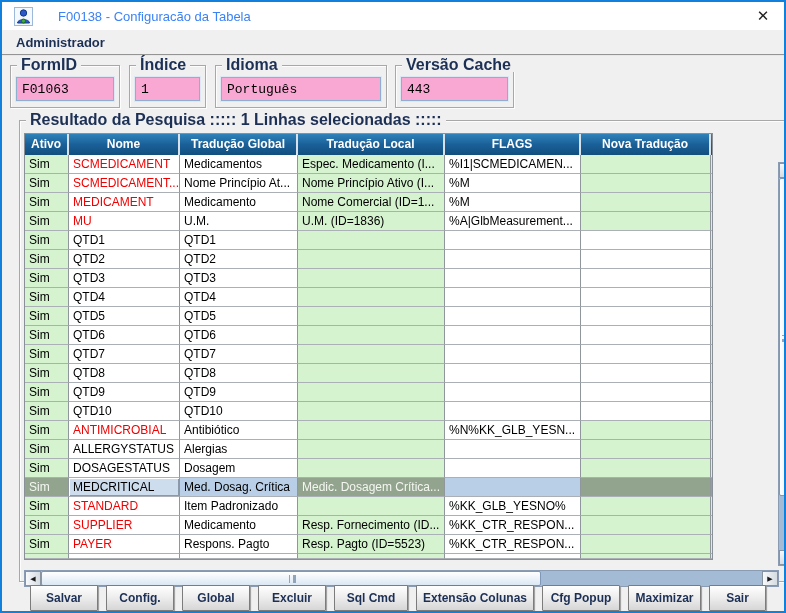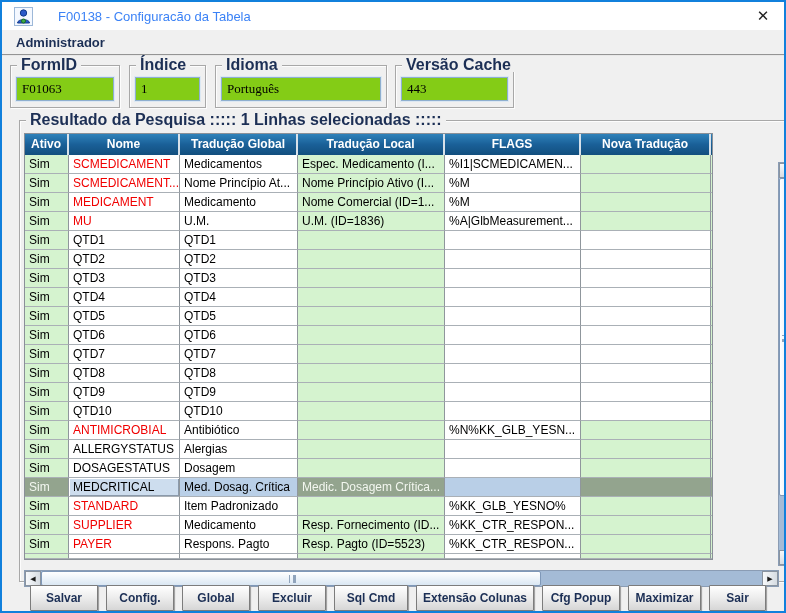--- a/index.html
+++ b/index.html
@@ -17,21 +17,21 @@
   .menubar { height:26px; display:flex; align-items:center; padding-left:10px;
              border-bottom:2px groove #e8e8e8; background:#f0f0f0; }
   .menuitem { font-size:13px; font-weight:bold; color:#1c2f55; padding:2px 4px; }
   
   .groupbox { position:absolute; border:1px solid #a8a8a8; box-shadow:inset 1px 1px 0 #fdfdfd, 1px 1px 0 #fdfdfd; }
   .glabel { position:absolute; top:-8px; left:6px; background:#f0f0f0; padding:0 4px;
             font-size:16px; font-weight:bold; color:#1c2f55; line-height:14px; white-space:nowrap; }
   .gb-form input {
     position:absolute; left:5px; right:5px; top:11px; height:24px;
     border:1px solid #8fafcf; box-shadow:0 0 0 1px #dce8f3;
-    font-family:Liberation Serif, serif; font-size:13px; color:#000; padding:0 5px; background:#84cc16;
+    font-family:Liberation Mono, monospace; font-size:13px; color:#000; padding:0 5px; background:#f9a8d4;
   }
   
   .tablewrap { position:absolute; top:20px; left:4px; width:689px; height:427px;
                border:1px solid #8a9098; background:#fff; overflow:hidden; }
   .thead, .trow { display:grid; grid-template-columns:44px 111px 118px 147px 136px 130px 62px 5px; }
   .thead { height:21px; }
   .hcell {
     background:linear-gradient(180deg,#2f82ba 0%, #1a6098 50%, #124f7e 100%);
     color:#fff; font-size:12px; font-weight:bold; text-align:center; line-height:20px;
     border-right:2px solid #d7e1ea; overflow:hidden; white-space:nowrap;

